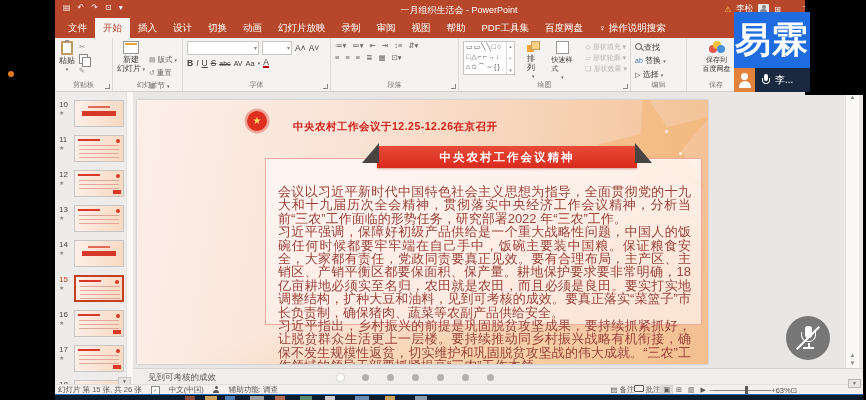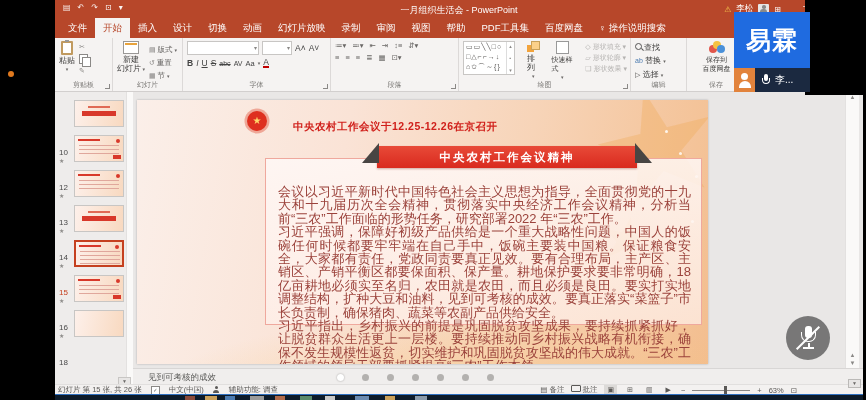--- a/index.html
+++ b/index.html
@@ -64,21 +64,21 @@
   .nd{position:relative;width:16px;height:13px;margin-bottom:1px;}
   .nd i{position:absolute;border-radius:50%;width:8px;height:8px;}
   .nd .c1{left:0;top:4px;background:#E2574C;}
   .nd .c2{left:4px;top:0;background:#F5C242;}
   .nd .c3{left:8px;top:4px;background:#4A90D9;}
 
   
   .pane{position:absolute;left:0;top:92px;width:78px;height:292px;background:#EEECEB;overflow:hidden;}
   .pane-scroll{position:absolute;right:0;top:0;width:6px;height:100%;background:#FAF9F8;border-left:1px solid #E3E1E0;}
   .titem{display:flex;margin:0 0 8px 4px;height:27px;}
-  .tmeta{width:15px;display:flex;flex-direction:column;align-items:flex-start;margin-top:48px;}
+  .tmeta{width:15px;display:flex;flex-direction:column;align-items:flex-start;}
   .tnum{font-size:8px;color:#4a4a4a;line-height:9px;}
   .tstar{font-size:6px;color:#8f8d8b;line-height:8px;}
   .thumb{width:50px;height:27px;box-sizing:border-box;border:1px solid #C8C6C4;background:linear-gradient(100deg,#FDF0EA,#F8D9C0);position:relative;overflow:hidden;}
   .thumb.sel{border:2px solid #C5401F;}
   .t-line{position:absolute;left:3px;top:3px;width:22px;height:2px;background:#D8382A;}
   .t-circ{position:absolute;right:3px;top:3px;width:4px;height:4px;border-radius:50%;background:#D8382A;}
   .t-body span{position:absolute;left:4px;width:40px;height:1px;background:#E0A79C;}
   .t-foot{position:absolute;right:2px;bottom:2px;width:8px;height:4px;background:#D8382A;}
   .t-banner{position:absolute;left:15%;top:10px;width:70%;height:5px;background:#D8382A;}
   .t-banner2{position:absolute;left:28%;top:5px;width:44%;height:2px;background:#E06a55;}
@@ -107,38 +107,38 @@
   .banner::after{content:"";position:absolute;right:-15px;top:-3px;border-bottom:20px solid #484543;border-right:17px solid transparent;}
 
   
   .notes{position:absolute;left:78px;top:368px;width:730px;height:16px;background:#F0EEED;border-top:1px solid #D8D6D5;}
   .notes-ph{position:absolute;left:15px;top:3px;font-size:8.5px;color:#595957;}
   .dots{position:absolute;left:204px;top:5px;display:flex;gap:18px;}
   .dot{width:7px;height:7px;border-radius:50%;background:#B3B1AF;}
   .dot.on{background:#fff;box-shadow:0 0 2px rgba(0,0,0,.35);}
   .sbar{position:absolute;left:0;top:384px;width:100%;height:10px;background:#F3F1F0;border-top:1px solid #E1DFDE;font-size:7.5px;color:#5A5856;}
   .sb-left{position:absolute;left:3px;top:0px;display:flex;gap:9px;align-items:center;height:10px;white-space:nowrap;}
-  .sb-right{position:absolute;right:66px;top:0px;display:flex;gap:7px;align-items:center;height:10px;white-space:nowrap;}
+  .sb-right{position:absolute;right:66px;top:0px;display:flex;align-items:center;height:10px;white-space:nowrap;}
   .spell{display:inline-block;width:7px;height:7px;border:1px solid #8a8886;background:#fff;font-size:5px;line-height:6px;text-align:center;color:#5a5856;}
   .mini-person{position:relative;display:inline-block;width:7px;height:8px;}
   .mini-person::before{content:"";position:absolute;left:2px;top:0;width:3px;height:3px;border-radius:50%;background:#5a5856;}
   .mini-person::after{content:"";position:absolute;left:.5px;top:3.5px;width:6px;height:3.5px;border-radius:3px 3px 0 0;background:#5a5856;}
   .bubble{display:inline-block;width:8px;height:5px;border:1px solid #5a5856;border-radius:1px;position:relative;margin-right:1px;}
   .viewbtn{padding:0 3px;font-size:7px;line-height:10px;}
   .viewbtn.on{background:#DCDAD8;}
   .zoomtrack{position:relative;width:58px;height:1px;background:#8A8886;}
   .zoomthumb{position:absolute;left:32px;top:-3.5px;width:3px;height:8px;background:#5A5856;}
   .sb-corner{position:absolute;right:2px;top:-6px;width:13px;height:9px;background:#E8E6E5;border:1px solid #BBB9B7;box-sizing:border-box;font-size:5px;line-height:6px;text-align:center;color:#6a6866;}
 
   
   .taskbar{position:absolute;left:55px;top:394px;width:808px;height:6px;background:#0D1B2A;border-top:1px solid #2F6FBF;z-index:2;}
   .taskbar i{position:absolute;top:1px;height:4px;display:block;}
   .orange-dot{position:absolute;left:8px;top:71px;width:6px;height:6px;border-radius:50%;background:#E0791E;z-index:3;}
   .black-corner{position:absolute;left:805px;top:0;width:61px;height:95px;background:#000;z-index:4;}
-  .badge-blue{position:absolute;left:734px;top:12px;width:76px;height:56px;background:#1F6BE0;z-index:5;display:flex;align-items:center;justify-content:center;color:#fff;font-size:25px;font-weight:bold;letter-spacing:1px;}
+  .badge-blue{position:absolute;left:734px;top:12px;width:76px;height:56px;background:#1F6BE0;z-index:5;display:flex;align-items:center;justify-content:center;color:#fff;font-size:36px;font-weight:bold;letter-spacing:1px;}
   .badge-person{position:absolute;left:734px;top:68px;width:21px;height:24px;background:#E2833C;z-index:5;}
   .badge-person::before{content:"";position:absolute;left:7px;top:5px;width:7px;height:7px;border-radius:50%;background:#fff;}
   .badge-person::after{content:"";position:absolute;left:4.5px;top:13px;width:12px;height:7px;border-radius:6px 6px 0 0;background:#fff;}
   .badge-mic{position:absolute;left:755px;top:68px;width:55px;height:24px;background:#1B2940;z-index:5;display:flex;align-items:center;color:#fff;font-size:10px;gap:5px;padding-left:7px;box-sizing:border-box;}
   .micico{position:relative;width:8px;height:13px;}
   .micico::before{content:"";position:absolute;left:2px;top:0;width:4px;height:7px;background:#fff;border-radius:2px;}
   .micico::after{content:"";position:absolute;left:0;top:4px;width:6px;height:5px;border:1px solid #fff;border-top:none;border-radius:0 0 4px 4px;}
   .mute{position:absolute;left:786px;top:316px;width:44px;height:44px;border-radius:50%;background:rgba(110,110,110,.92);z-index:6;}
   .mute .m1{position:absolute;left:19px;top:10px;width:7px;height:12px;background:#fff;border-radius:3px;}
   .mute .m2{position:absolute;left:15px;top:16px;width:13px;height:9px;border:1.5px solid #fff;border-top:none;border-radius:0 0 7px 7px;}
@@ -213,21 +213,21 @@
         <span class="launcher"></span>
       </div>
 
       <div class="grp" style="width:70px">
         <div style="display:flex;">
           <div class="bigbtn">
             <span class="slico"></span>
             <span>新建</span>
             <span><span>幻灯片</span><span class="dd"> ▾</span></span>
           </div>
-          <div class="minicol" style="margin-top:4px;">
+          <div class="minicol" style="margin-top:14px;">
             <span class="minirow">
                 <span class="mi">▤</span>
                 <span>版式</span>
                 <span class="dd">▾</span>
               </span>
             <span class="minirow">
                 <span class="mi">↺</span>
                 <span>重置</span>
               </span>
             <span class="minirow">
@@ -343,20 +343,27 @@
               <span class="tnum">10</span>
               <span class="tstar">★</span>
             </div>
           <div class="thumb">
               <span class="t-banner2"></span>
               <span class="t-banner"></span>
             </div>
         </div>
         <div class="titem">
           <div class="tmeta">
+              <span class="tnum">11</span>
+              <span class="tstar">★</span>
+            </div>
+          <div class="thumb"><span class="t-line"></span><span class="t-circ"></span><span class="t-body"><span style="top:9px"></span><span style="top:13px"></span><span style="top:17px"></span><span style="top:21px"></span></span></div>
+        </div>
+        <div class="titem">
+          <div class="tmeta">
               <span class="tnum">12</span>
               <span class="tstar">★</span>
             </div>
           <div class="thumb"><span class="t-line"></span><span class="t-circ"></span><span class="t-body"><span style="top:9px"></span><span style="top:13px"></span><span style="top:17px"></span></span><span class="t-foot"></span></div>
         </div>
         <div class="titem">
           <div class="tmeta">
               <span class="tnum">13</span>
               <span class="tstar">★</span>
             </div>
@@ -375,20 +382,27 @@
         <div class="titem">
           <div class="tmeta">
               <span class="tnum" style="color:#C5401F;">15</span>
               <span class="tstar">★</span>
             </div>
           <div class="thumb sel"><span class="t-line"></span><span class="t-circ"></span><span class="t-body"><span style="top:9px"></span><span style="top:13px"></span><span style="top:17px"></span><span style="top:21px"></span></span></div>
         </div>
         <div class="titem">
           <div class="tmeta">
               <span class="tnum">16</span>
+              <span class="tstar">★</span>
+            </div>
+          <div class="thumb"><span class="t-line"></span><span class="t-circ"></span><span class="t-body"><span style="top:9px"></span><span style="top:13px"></span><span style="top:17px"></span></span><span class="t-foot"></span></div>
+        </div>
+        <div class="titem">
+          <div class="tmeta">
+              <span class="tnum">17</span>
               <span class="tstar">★</span>
             </div>
           <div class="thumb"><span class="t-line"></span><span class="t-circ"></span><span class="t-body"><span style="top:9px"></span><span style="top:13px"></span><span style="top:17px"></span></span><span class="t-foot"></span></div>
         </div>
         <div class="titem">
           <div class="tmeta">
               <span class="tnum">18</span>
             </div>
           <div class="thumb"></div>
         </div>

